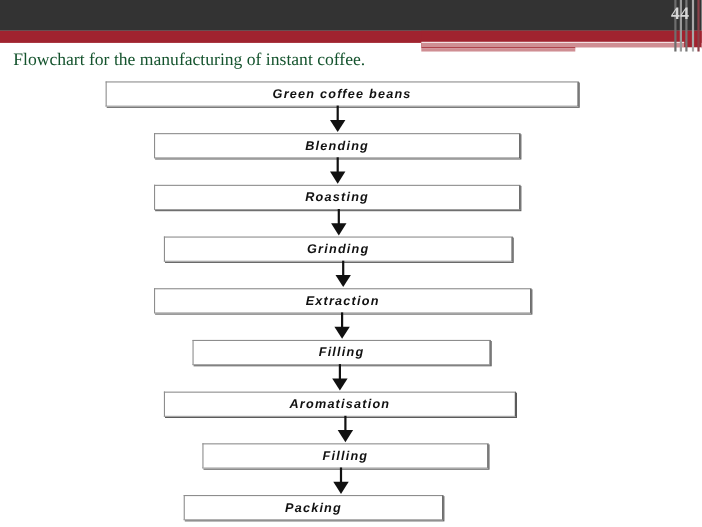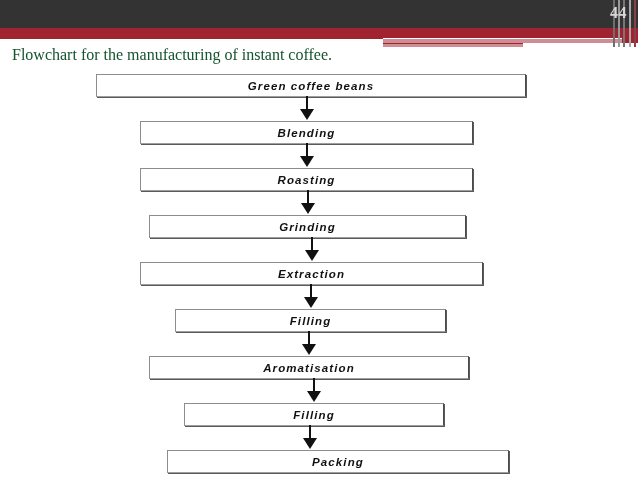--- a/index.html
+++ b/index.html
@@ -239,16 +239,16 @@
       <div class="shaft"></div>
       <div class="head"></div>
     </div>
     <div class="flow-box" style="left: 184px; width: 260px; top: 403px; height: 23px;">
       <span class="flow-label">Filling</span>
     </div>
     <div class="flow-arrow" style="left: 302px; top: 425px;">
       <div class="shaft"></div>
       <div class="head"></div>
     </div>
-    <div class="flow-box" style="left: 167px; width: 342px; top: 450px; height: 23px;">
+    <div class="flow-box" style="left: 167px; width: 236px; top: 450px; height: 23px;">
       <span class="flow-label">Packing</span>
     </div>
   </div>
 
 </body></html>

